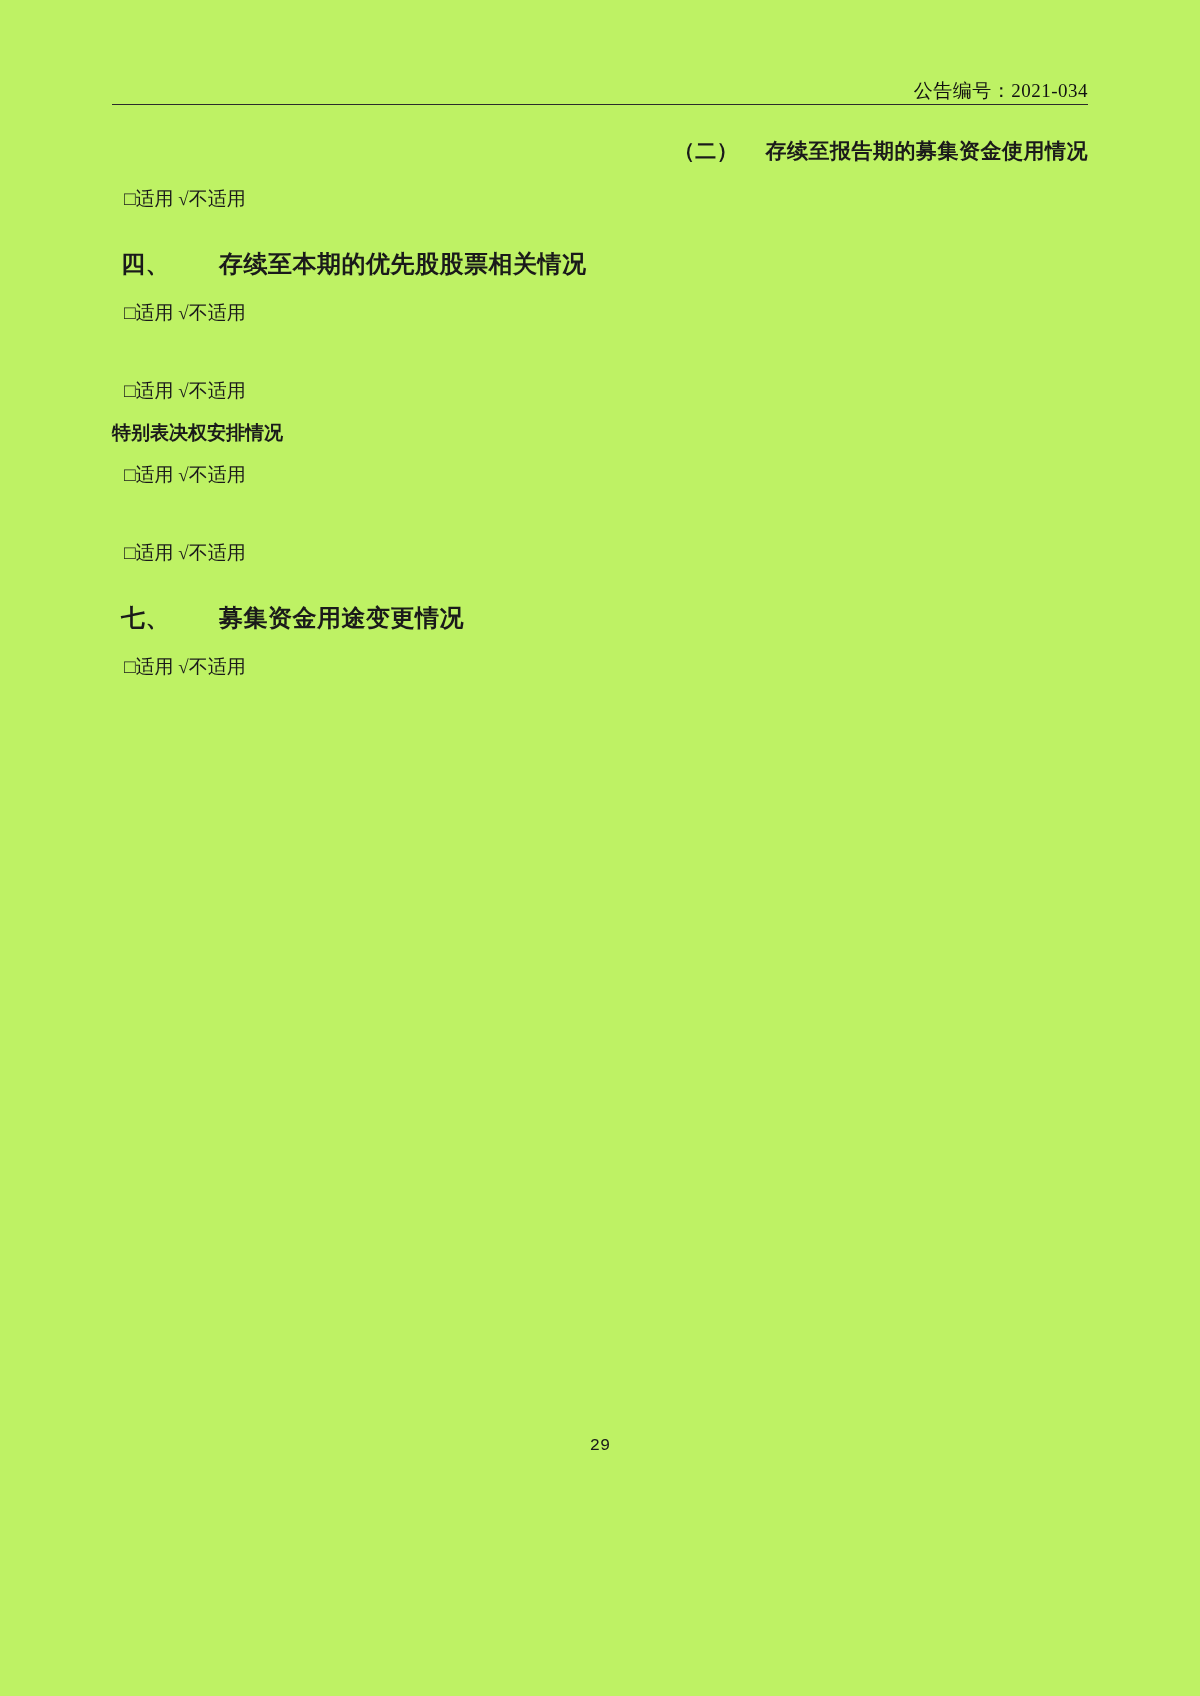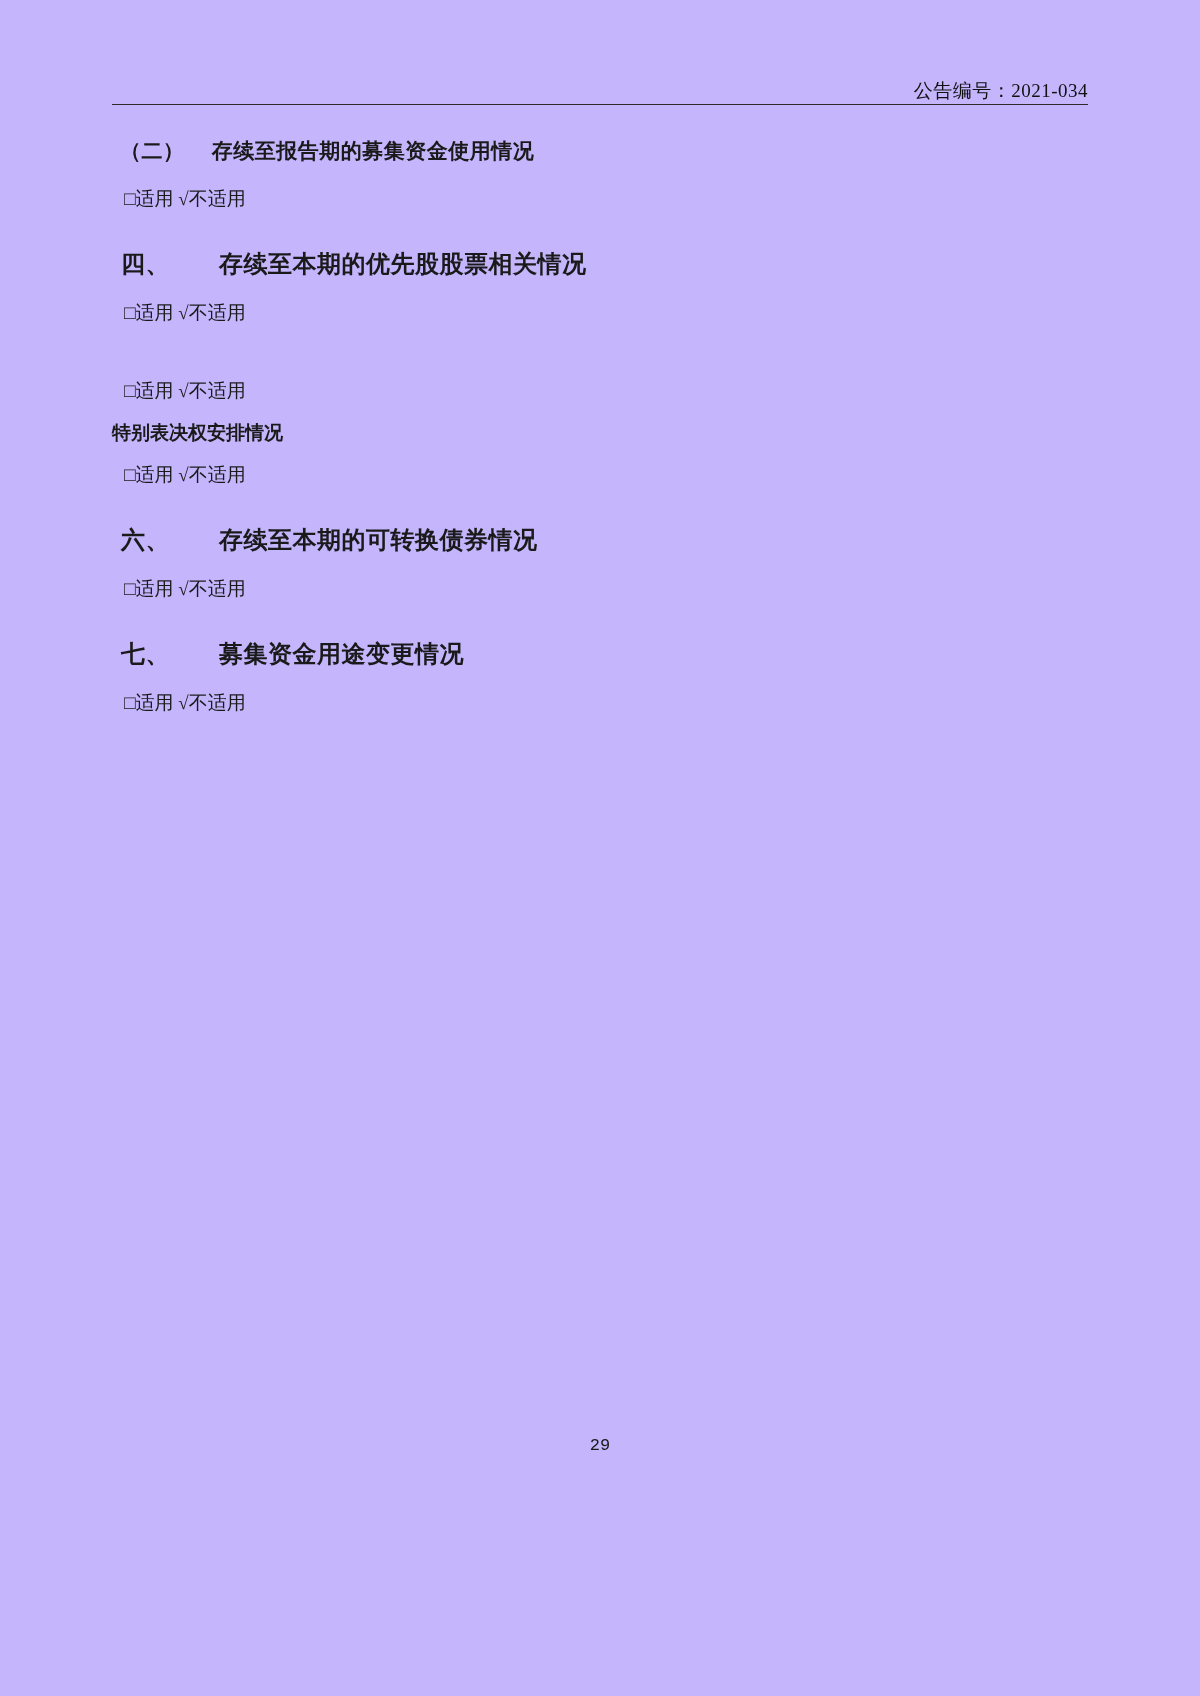--- a/index.html
+++ b/index.html
@@ -5,21 +5,21 @@
   html, body {
     margin: 0;
     padding: 0;
     background: #ffffff;
   }
   .page {
     position: relative;
     width: 1200px;
     height: 1696px;
     margin: 0 auto;
-    background: #c4b5fd;
+    background: #bef264;
     font-family: "Liberation Serif", "DejaVu Serif", serif;
     color: #1a1a1a;
     overflow: hidden;
   }
   .header {
     position: absolute;
     top: 78px;
     left: 112px;
     width: 976px;
     text-align: right;
@@ -42,20 +42,21 @@
     width: 976px;
   }
   .sub-heading {
     font-size: 21px;
     font-weight: bold;
     letter-spacing: 0.5px;
     margin: 0 0 0 8px;
     padding: 0;
     line-height: 34px;
     white-space: pre;
+    text-align: right;
   }
   .heading {
     font-size: 24px;
     font-weight: bold;
     letter-spacing: 0.5px;
     margin: 0 0 0 9px;
     padding: 0;
     line-height: 36px;
     white-space: pre;
   }
@@ -107,21 +108,20 @@
     <div class="gap-xs"></div>
     <div class="applic">□适用 √不适用</div>
 
     <div class="gap-md"></div>
     <div class="gap-xs"></div>
     <div class="applic">□适用 √不适用</div>
     <div class="plain-bold">特别表决权安排情况</div>
     <div class="applic">□适用 √不适用</div>
 
     <div class="gap-md"></div>
-    <div class="heading">六、　　存续至本期的可转换债券情况</div>
     <div class="gap-xs"></div>
     <div class="applic">□适用 √不适用</div>
 
     <div class="gap-md"></div>
     <div class="heading">七、　　募集资金用途变更情况</div>
     <div class="gap-xs"></div>
     <div class="applic">□适用 √不适用</div>
 
   </div>
 

